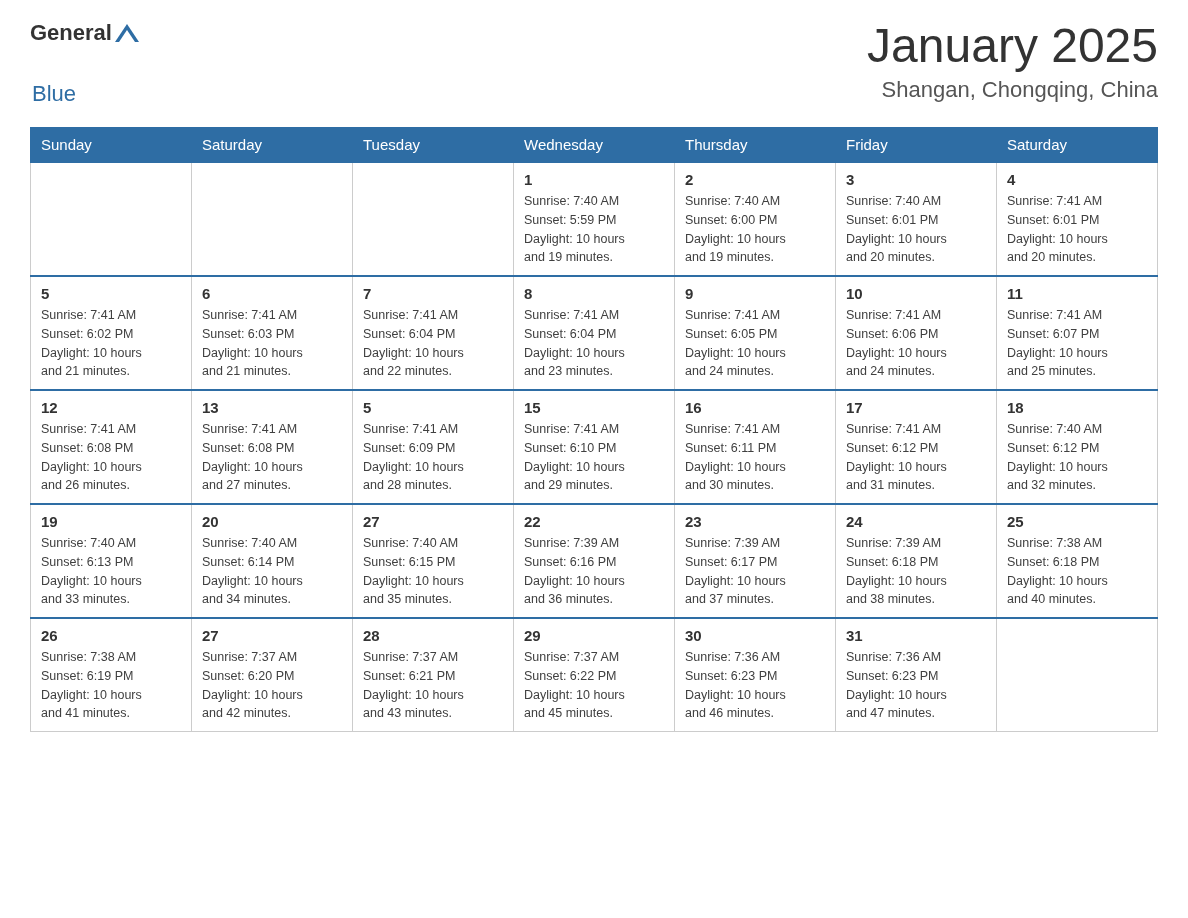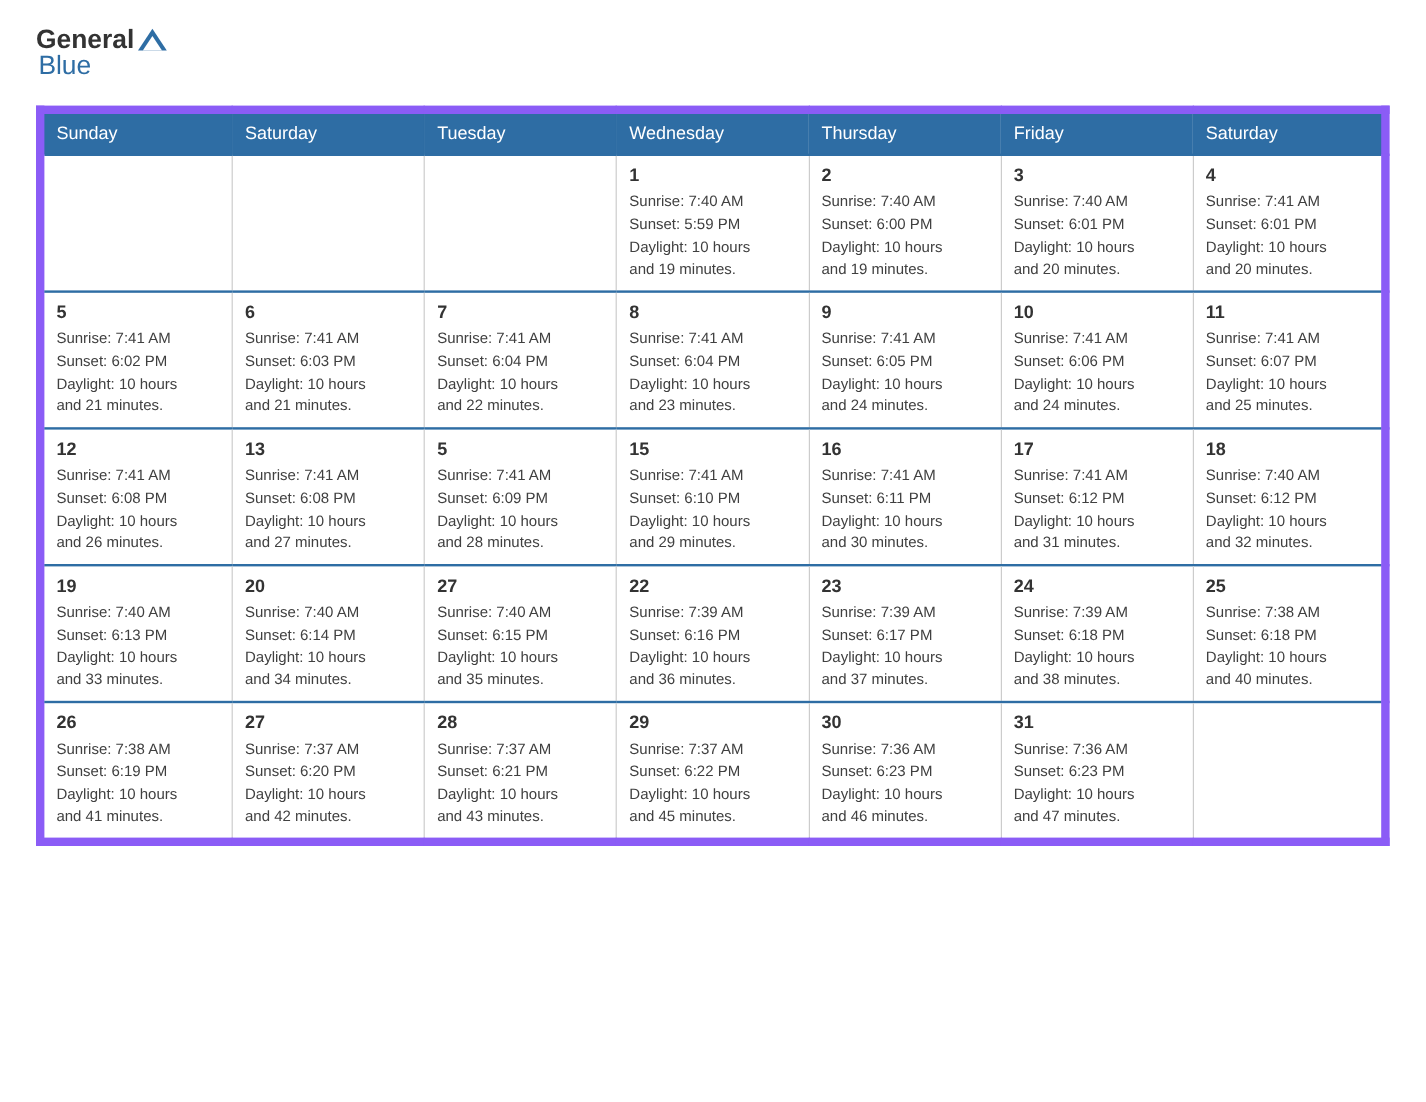--- a/index.html
+++ b/index.html
@@ -31,21 +31,21 @@
       line-height: 1.1;
     }
     .location-title {
       font-size: 22px;
       color: #555;
       margin-top: 4px;
     }
     .calendar {
       width: 100%;
       border-collapse: collapse;
-      border: 7px solid #8b5cf6;
+      border: 1px solid #8b5cf6;
     }
     .calendar th {
       background-color: #2e6da4;
       color: #fff;
       padding: 8px 10px;
       font-size: 15px;
       font-weight: normal;
       text-align: left;
       border: 1px solid #2e6da4;
     }
@@ -74,31 +74,35 @@
     }
     tr.week-row td {
       border-top: 2px solid #2e6da4;
     }
   </style>
 </head>
 <body>
 
 <div class="header">
   <div class="logo">
-    <div style="display:flex; flex-direction:column; align-items:flex-start;">
+    <div style="display:flex; flex-direction:column; align-items:flex-start;gap:39px;">
       <div style="display:flex; align-items:center;">
         <span style="font-size:22px; font-weight:bold; color:#333;">General</span>
 
         <svg width="28" height="22" viewBox="0 0 28 22" style="margin: 0 1px;">
           <polygon points="14,2 26,20 2,20" fill="#2e6da4"></polygon>
           <polygon points="14,8 22,20 6,20" fill="white"></polygon>
         </svg>
       </div>
       <span style="font-size:22px; font-weight:normal; color:#2e6da4; margin-top:-4px; margin-left:2px;">Blue</span>
     </div>
+  </div>
+  <div class="title-block">
+    <div class="month-title">January 2025</div>
+    <div class="location-title">Shangan, Chongqing, China</div>
   </div>
 </div>
 
 <table class="calendar">
   <thead>
     <tr>
       <th>Sunday</th>
       <th>Saturday</th>
       <th>Tuesday</th>
       <th>Wednesday</th>

